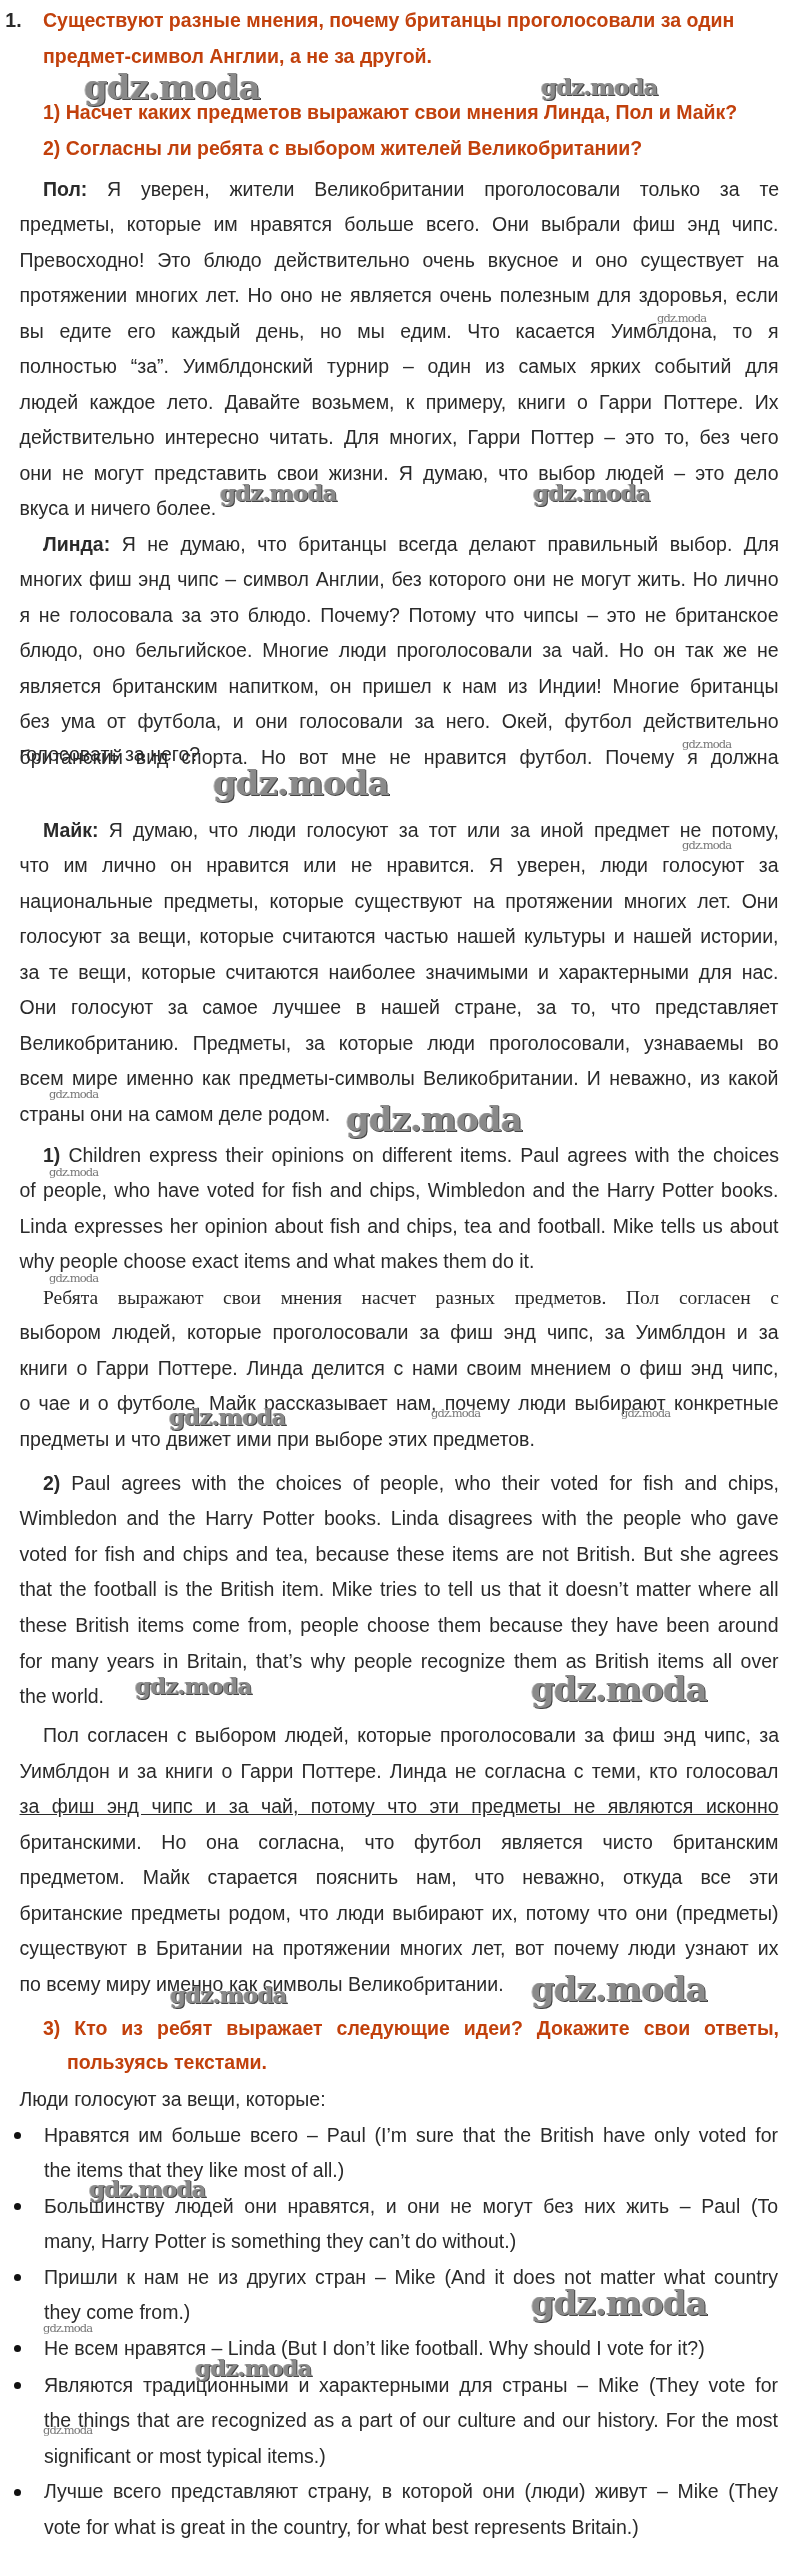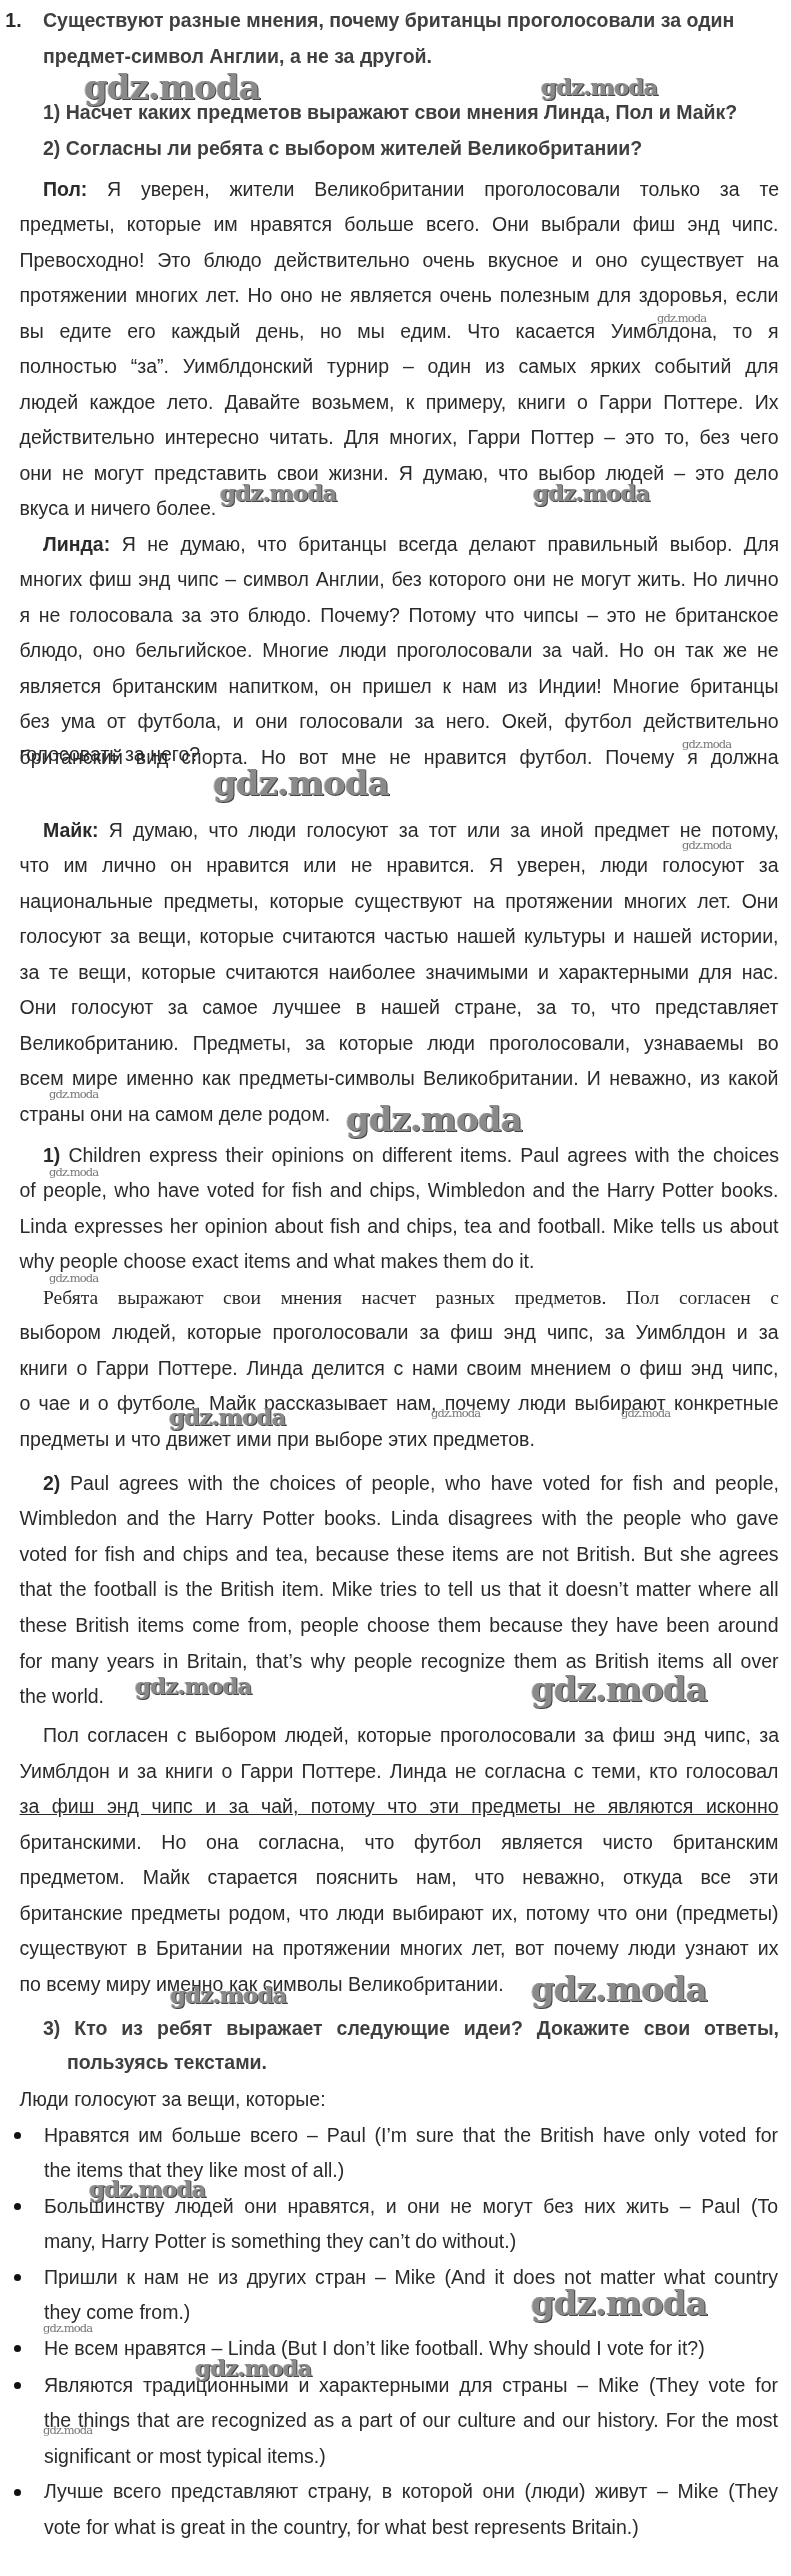--- a/index.html
+++ b/index.html
@@ -7,21 +7,21 @@
     width: 792px; height: 2576px; position: relative; overflow: hidden;
     font-family: "Liberation Sans", sans-serif; color: #2a2a2a;
   }
   .page { position: absolute; left: 0; top: 0; width: 792px; }
   .line {
     position: absolute; left: 19.5px; width: 759px;
     font-size: 19.5px; line-height: 27px; white-space: nowrap;
     transform-origin: left top;
   }
   .just { text-align: justify; text-align-last: justify; white-space: normal; }
-  .bold { font-weight: bold; color: #404040; }
+  .bold { font-weight: bold; color: #c2410c; }
   .indent { left: 43px; width: 736px; }
   .bullet-line { left: 44px; width: 734px; }
   .bullet {
     position: absolute; left: 14px; width: 7px; height: 7px; border-radius: 50%;
     background: #111;
   }
   .num { position: absolute; left: 5.3px; font-weight: bold; font-size: 19.5px; line-height: 27px; }
   .wm {
     position: absolute; font-family: "DejaVu Serif", serif; font-weight: bold;
     color: #8a8a8a; letter-spacing: -0.9px;
@@ -78,21 +78,21 @@
   <div class="line just" style="top: 1177px; white-space: nowrap;">of people, who have voted for fish and chips, Wimbledon and the Harry Potter books.</div>
   <div class="line just" style="top: 1213px; white-space: nowrap;">Linda expresses her opinion about fish and chips, tea and football. Mike tells us about</div>
   <div class="line" style="top: 1248px; white-space: nowrap;">why people choose exact items and what makes them do it.</div>
 
   <div class="line just indent" style="top: 1284px; white-space: nowrap; font-family: Liberation Serif, serif;">Ребята выражают свои мнения насчет разных предметов. Пол согласен с</div>
   <div class="line just" style="top: 1319px; white-space: nowrap;">выбором людей, которые проголосовали за фиш энд чипс, за Уимблдон и за</div>
   <div class="line just" style="top: 1355px; white-space: nowrap;">книги о Гарри Поттере. Линда делится с нами своим мнением о фиш энд чипс,</div>
   <div class="line just" style="top: 1390px; white-space: nowrap;">о чае и о футболе. Майк рассказывает нам, почему люди выбирают конкретные</div>
   <div class="line" style="top: 1426px; white-space: nowrap;">предметы и что движет ими при выборе этих предметов.</div>
 
-  <div class="line just indent" style="top: 1470px; white-space: nowrap;"><span class="label">2)</span><span> Paul agrees with the choices of people, who have voted for fish and people,</span></div>
+  <div class="line just indent" style="top: 1470px; white-space: nowrap;"><span class="label">2)</span><span> Paul agrees with the choices of people, who their voted for fish and chips,</span></div>
   <div class="line just" style="top: 1505px; white-space: nowrap;">Wimbledon and the Harry Potter books. Linda disagrees with the people who gave</div>
   <div class="line just" style="top: 1541px; white-space: nowrap;">voted for fish and chips and tea, because these items are not British. But she agrees</div>
   <div class="line just" style="top: 1576px; white-space: nowrap;">that the football is the British item. Mike tries to tell us that it doesn’t matter where all</div>
   <div class="line just" style="top: 1612px; white-space: nowrap;">these British items come from, people choose them because they have been around</div>
   <div class="line just" style="top: 1648px; white-space: nowrap;">for many years in Britain, that’s why people recognize them as British items all over</div>
   <div class="line" style="top: 1683px; white-space: nowrap;">the world.</div>
 
   <div class="line just indent" style="top: 1722px; white-space: nowrap;">Пол согласен с выбором людей, которые проголосовали за фиш энд чипс, за</div>
   <div class="line just" style="top: 1758px; white-space: nowrap;">Уимблдон и за книги о Гарри Поттере. Линда не согласна с теми, кто голосовал</div>
   <div class="line just" style="top: 1793px; white-space: nowrap; text-decoration: underline;">за фиш энд чипс и за чай, потому что эти предметы не являются исконно</div>

